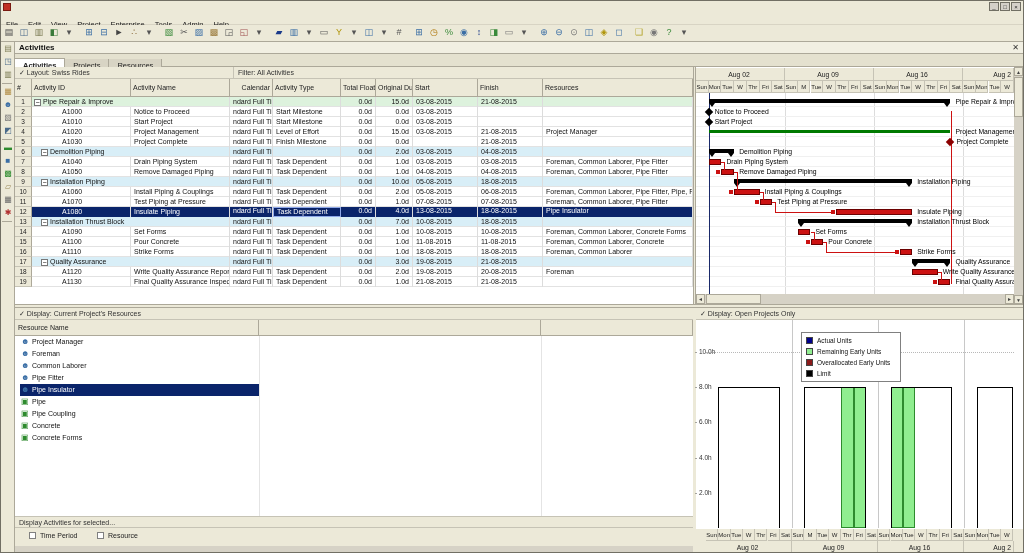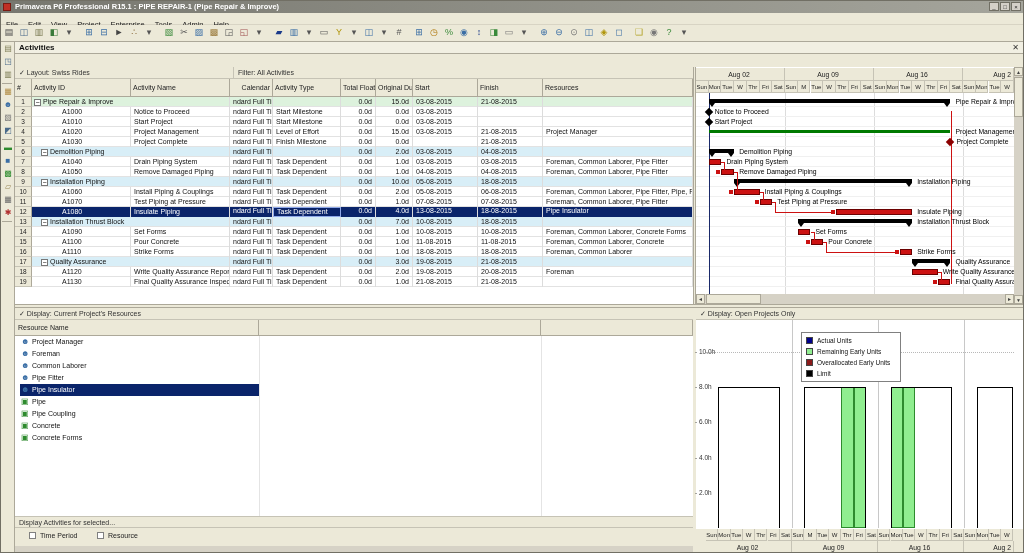--- a/index.html
+++ b/index.html
@@ -43,23 +43,20 @@
             border-bottom:1px solid #c6c3b5;overflow:hidden;}
   .scroll{background:#d6d2c6;}
   .sbtn{background:#ece9d8;border:1px solid #aca899;font-size:5px;line-height:8px;text-align:center;color:#444;}
   .thumb{background:#ece9d8;border:1px solid #aca899;}
   .chk{width:7px;height:7px;border:1px solid #808080;background:#fff;}
 </style>
 </head>
 <body>
 
 <div id="app">
-  <div class="abs titlebar">
-    <span>Primavera P6 Professional R15.1 : PIPE REPAIR-1 (Pipe Repair &amp; Improve)</span>
-  </div>
   <div class="abs appicon"></div>
   <div class="abs menubar" id="menubar"><span class="menuitem">File</span><span class="menuitem">Edit</span><span class="menuitem">View</span><span class="menuitem">Project</span><span class="menuitem">Enterprise</span><span class="menuitem">Tools</span><span class="menuitem">Admin</span><span class="menuitem">Help</span></div>
   <div class="abs toolbar" id="toolbar"><span class="tbtn" style="color: rgb(74, 74, 74);">▤</span><span class="tbtn" style="color: rgb(74, 106, 138);">◫</span><span class="tbtn" style="color: rgb(122, 122, 82);">▥</span><span class="tbtn" style="color: rgb(58, 122, 58);">◧</span><span class="tbtn" style="color: rgb(85, 85, 85);">▾</span><span class="tsep"></span><span class="tbtn" style="color: rgb(58, 110, 165);">⊞</span><span class="tbtn" style="color: rgb(58, 110, 165);">⊟</span><span class="tbtn" style="color: rgb(68, 68, 68);">►</span><span class="tbtn" style="color: rgb(138, 106, 58);">∴</span><span class="tbtn" style="color: rgb(85, 85, 85);">▾</span><span class="tsep"></span><span class="tbtn" style="color: rgb(58, 138, 58);">▧</span><span class="tbtn" style="color: rgb(85, 85, 85);">✂</span><span class="tbtn" style="color: rgb(58, 110, 165);">▨</span><span class="tbtn" style="color: rgb(154, 122, 58);">▩</span><span class="tbtn" style="color: rgb(85, 85, 85);">◲</span><span class="tbtn" style="color: rgb(160, 80, 80);">◱</span><span class="tbtn" style="color: rgb(85, 85, 85);">▾</span><span class="tsep"></span><span class="tbtn" style="color: rgb(26, 58, 138);">▰</span><span class="tbtn" style="color: rgb(58, 110, 165);">▥</span><span class="tbtn" style="color: rgb(85, 85, 85);">▾</span><span class="tbtn" style="color: rgb(85, 85, 85);">▭</span><span class="tbtn" style="color: rgb(176, 149, 10);">Y</span><span class="tbtn" style="color: rgb(85, 85, 85);">▾</span><span class="tbtn" style="color: rgb(58, 110, 165);">◫</span><span class="tbtn" style="color: rgb(85, 85, 85);">▾</span><span class="tbtn" style="color: rgb(85, 85, 85);">#</span><span class="tsep"></span><span class="tbtn" style="color: rgb(58, 110, 165);">⊞</span><span class="tbtn" style="color: rgb(176, 122, 16);">◷</span><span class="tbtn" style="color: rgb(58, 138, 58);">%</span><span class="tbtn" style="color: rgb(58, 110, 165);">◉</span><span class="tbtn" style="color: rgb(26, 58, 138);">↕</span><span class="tbtn" style="color: rgb(58, 138, 58);">◨</span><span class="tbtn" style="color: rgb(119, 119, 119);">▭</span><span class="tbtn" style="color: rgb(85, 85, 85);">▾</span><span class="tsep"></span><span class="tbtn" style="color: rgb(58, 110, 165);">⊕</span><span class="tbtn" style="color: rgb(58, 110, 165);">⊖</span><span class="tbtn" style="color: rgb(119, 119, 119);">⊙</span><span class="tbtn" style="color: rgb(58, 110, 165);">◫</span><span class="tbtn" style="color: rgb(176, 149, 10);">◈</span><span class="tbtn" style="color: rgb(58, 110, 165);">◻</span><span class="tsep"></span><span class="tbtn" style="color: rgb(176, 160, 32);">❑</span><span class="tbtn" style="color: rgb(119, 119, 119);">◉</span><span class="tbtn" style="color: rgb(58, 138, 58);">?</span><span class="tbtn" style="color: rgb(85, 85, 85);">▾</span></div>
   <div class="abs rail" id="rail">
       <div class="railbtn" style="color: rgb(122, 122, 82);">▤</div>
       <div class="railbtn" style="color: rgb(74, 106, 138);">◳</div>
       <div class="railbtn" style="color: rgb(122, 122, 82);">▥</div>
       <div class="railsep"></div>
       <div class="railbtn" style="color: rgb(176, 138, 64);">▦</div>
       <div class="railbtn" style="color: rgb(58, 110, 165);">☻</div>
@@ -71,20 +68,21 @@
       <div class="railbtn" style="color: rgb(46, 139, 46);">▩</div>
       <div class="railbtn" style="color: rgb(154, 138, 90);">▱</div>
       <div class="railbtn" style="color: rgb(102, 102, 102);">▦</div>
       <div class="railbtn" style="color: rgb(176, 48, 48);">✱</div>
       <div class="railsep"></div>
     </div>
   <div class="abs viewhdr">
     <span>Activities</span>
   </div>
   <div class="abs closex">✕</div>
+  <div class="abs tabs" id="tabbar"><span class="tab active">Activities</span><span class="tab">Projects</span><span class="tab">Resources</span></div>
   <div id="dyn">
       <div class="winbtn" style="position: absolute; right: 24px; top: 1px; width: 10px; height: 9px;">_</div>
       <div class="winbtn" style="position: absolute; right: 13px; top: 1px; width: 10px; height: 9px;">□</div>
       <div class="winbtn" style="position: absolute; right: 2px; top: 1px; width: 10px; height: 9px;">×</div>
       <div class="optbar" style="position: absolute; left: 14px; top: 66px; width: 678px; height: 12px;">
         <div style="position: absolute; left: 4px; top: 0px; font-size: 7px; line-height: 12px;">✓ Layout: Swiss Rides</div>
         <div style="position: absolute; left: 218px; top: 0px; font-size: 7px; line-height: 12px; border-left: 1px solid rgb(198, 195, 181); padding-left: 4px; height: 12px;">Filter: All Activities</div>
       </div>
       <div style="position: absolute; left: 14px; top: 96px; width: 678px; height: 207px; background: rgb(255, 255, 255);"></div>
       <div class="hcell" style="position: absolute; left: 14px; top: 78px; width: 17px; height: 18px; line-height: 18px; padding: 0px 2px; text-align: left;">#</div>

